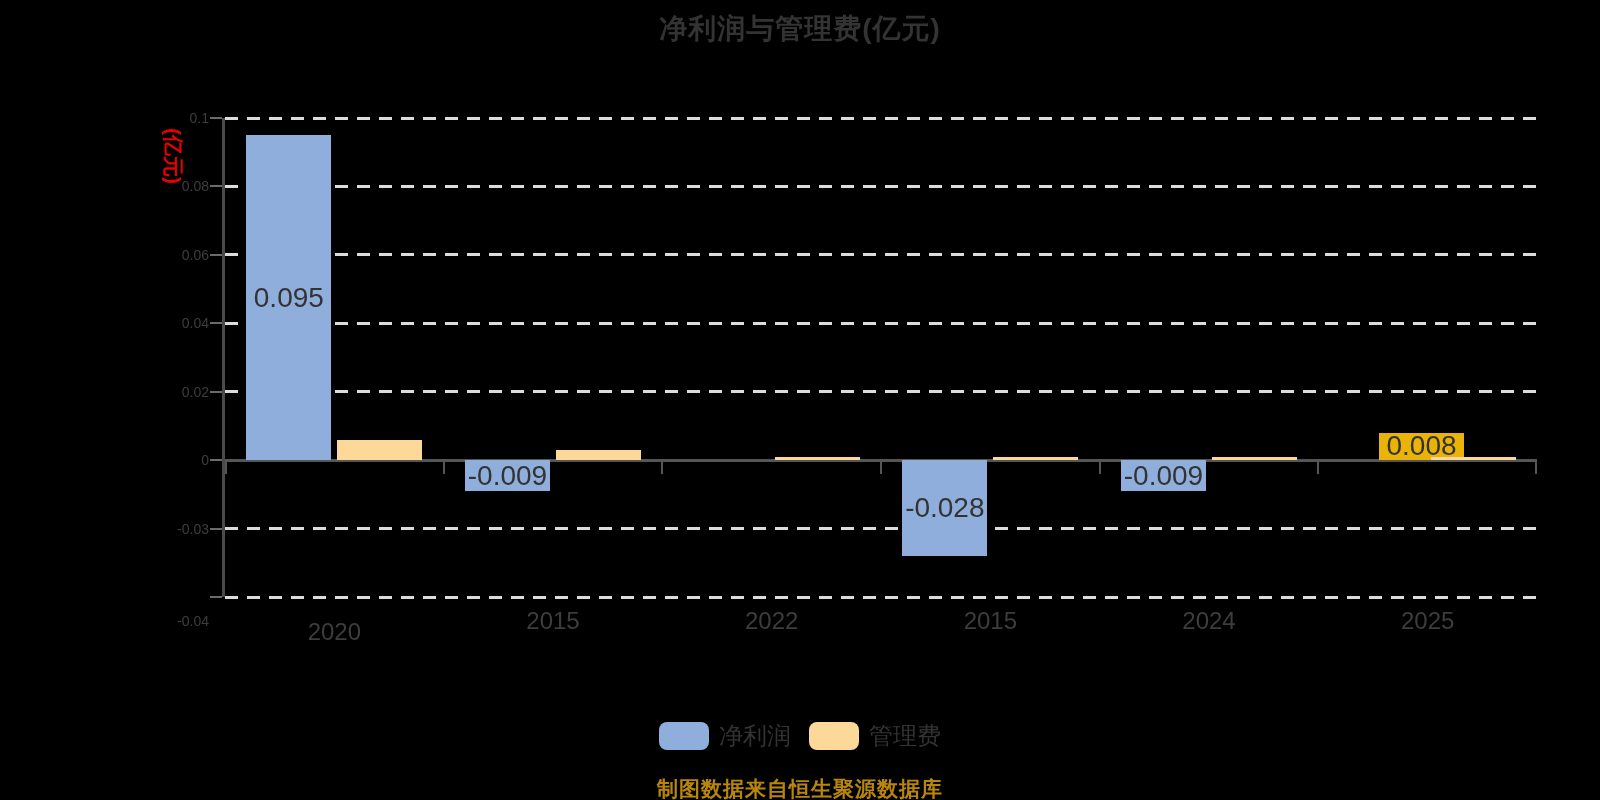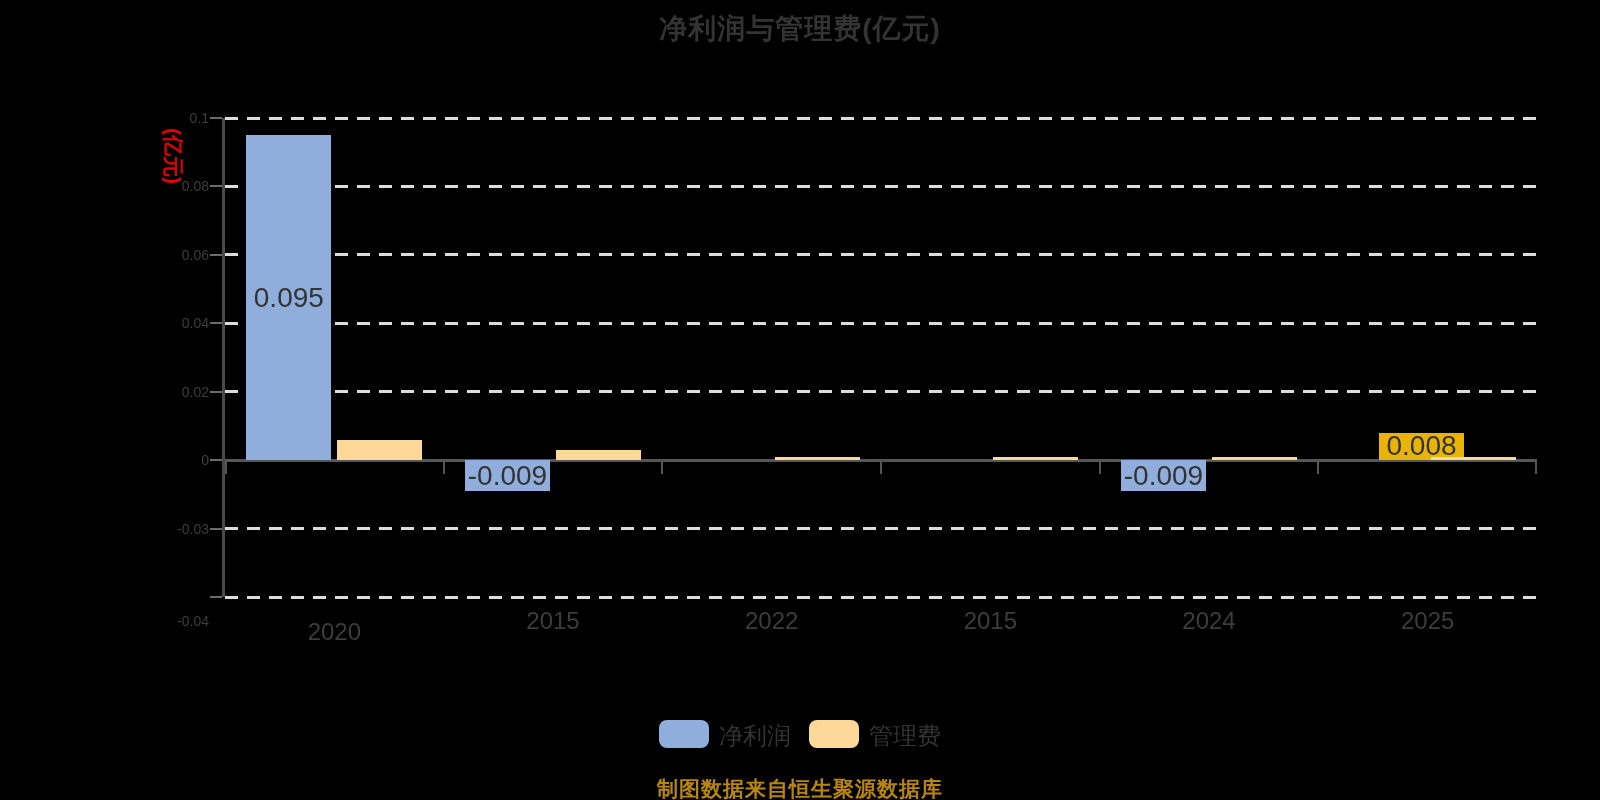--- a/index.html
+++ b/index.html
@@ -32,21 +32,21 @@
   .x-tick-label{
     position:absolute;width:120px;margin-left:-60px;text-align:center;
     font-size:24px;font-weight:500;color:#3D3D3D;
   }
   .bar{position:absolute;display:flex;align-items:center;justify-content:center;}
   .bar-value{font-size:28px;color:#333333;white-space:nowrap;line-height:1;}
   #legend{
     position:absolute;left:0;top:720px;width:100%;
     display:flex;justify-content:center;align-items:center;gap:18px;
   }
-  .legend-item{display:flex;gap:10px;cursor:pointer;}
+  .legend-item{display:flex;align-items:center;gap:10px;cursor:pointer;}
   .legend-swatch{width:50px;height:28px;border-radius:8px;}
   .legend-label{font-size:24px;color:#333333;}
   .source-note{
     position:absolute;left:0;top:775px;width:100%;text-align:center;
     font-size:21px;font-weight:bold;color:#B8860B;letter-spacing:1px;
   }
 </style>
 </head>
 <body>
 
@@ -86,20 +86,23 @@
       <div class="x-tick-mark" style="left: 655px; top: 342.143px;"></div>
       <div class="x-tick-mark" style="left: 874px; top: 342.143px;"></div>
       <div class="x-tick-mark" style="left: 1092px; top: 342.143px;"></div>
       <div class="x-tick-mark" style="left: 1310px; top: 342.143px;"></div>
       <div class="bar" style="left: 21.3333px; top: 17.1071px; width: 85px; height: 325.036px; background: rgb(143, 174, 220);">
         <span class="bar-value">0.095</span>
       </div>
       <div class="bar" style="left: 240px; top: 342.143px; width: 85px; height: 30.7929px; background: rgb(143, 174, 220);">
         <span class="bar-value">-0.009</span>
       </div>
+      <div class="bar" style="left: 677.333px; top: 342.143px; width: 85px; height: 95.8px; background: rgb(143, 174, 220);">
+        <span class="bar-value">-0.028</span>
+      </div>
       <div class="bar" style="left: 896px; top: 342.143px; width: 85px; height: 30.7929px; background: rgb(143, 174, 220);">
         <span class="bar-value">-0.009</span>
       </div>
       <div class="bar" style="left: 1106px; top: 314.771px; width: 85px; height: 27.3714px; background: #eab308; margin-left: 48px;">
         <span class="bar-value">0.008</span>
       </div>
       <div class="bar" style="left: 112.333px; top: 321.614px; width: 85px; height: 20.5286px; background: rgb(252, 217, 153);"></div>
       <div class="bar" style="left: 331px; top: 331.879px; width: 85px; height: 10.2643px; background: rgb(252, 217, 153);"></div>
       <div class="bar" style="left: 549.667px; top: 338.721px; width: 85px; height: 3.42143px; background: rgb(252, 217, 153);"></div>
       <div class="bar" style="left: 768.333px; top: 338.721px; width: 85px; height: 3.42143px; background: rgb(252, 217, 153);"></div>

